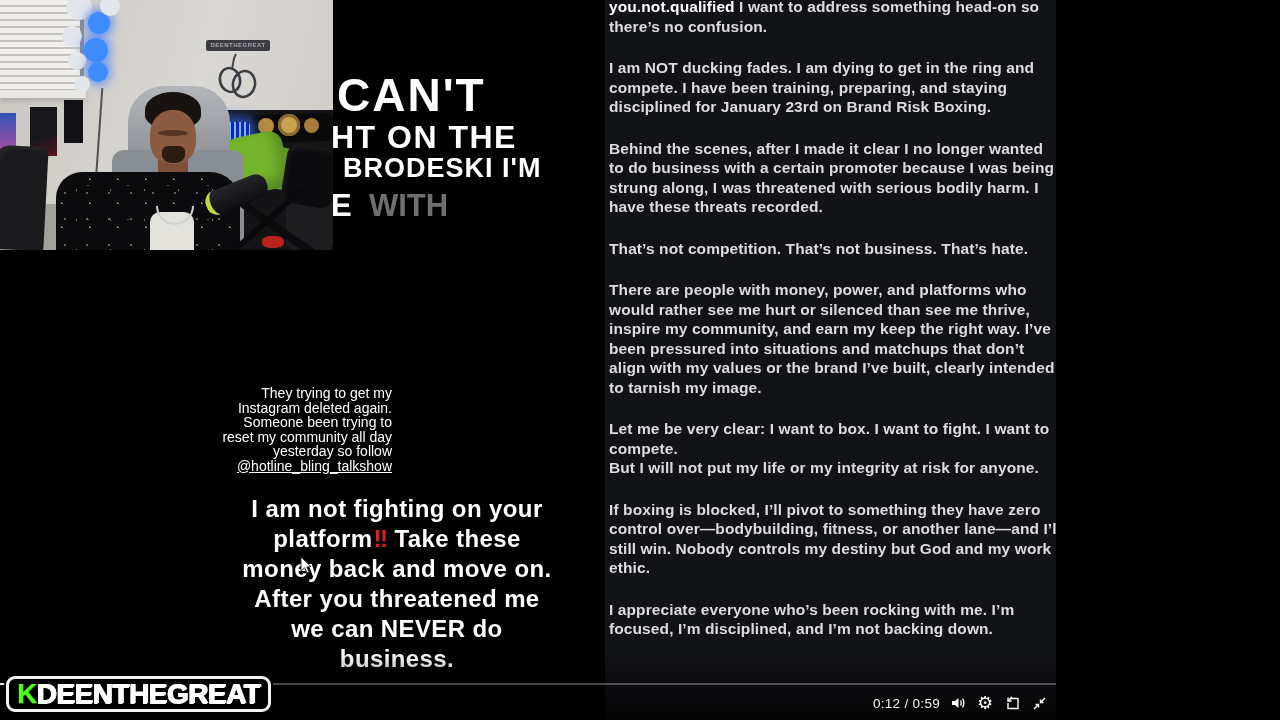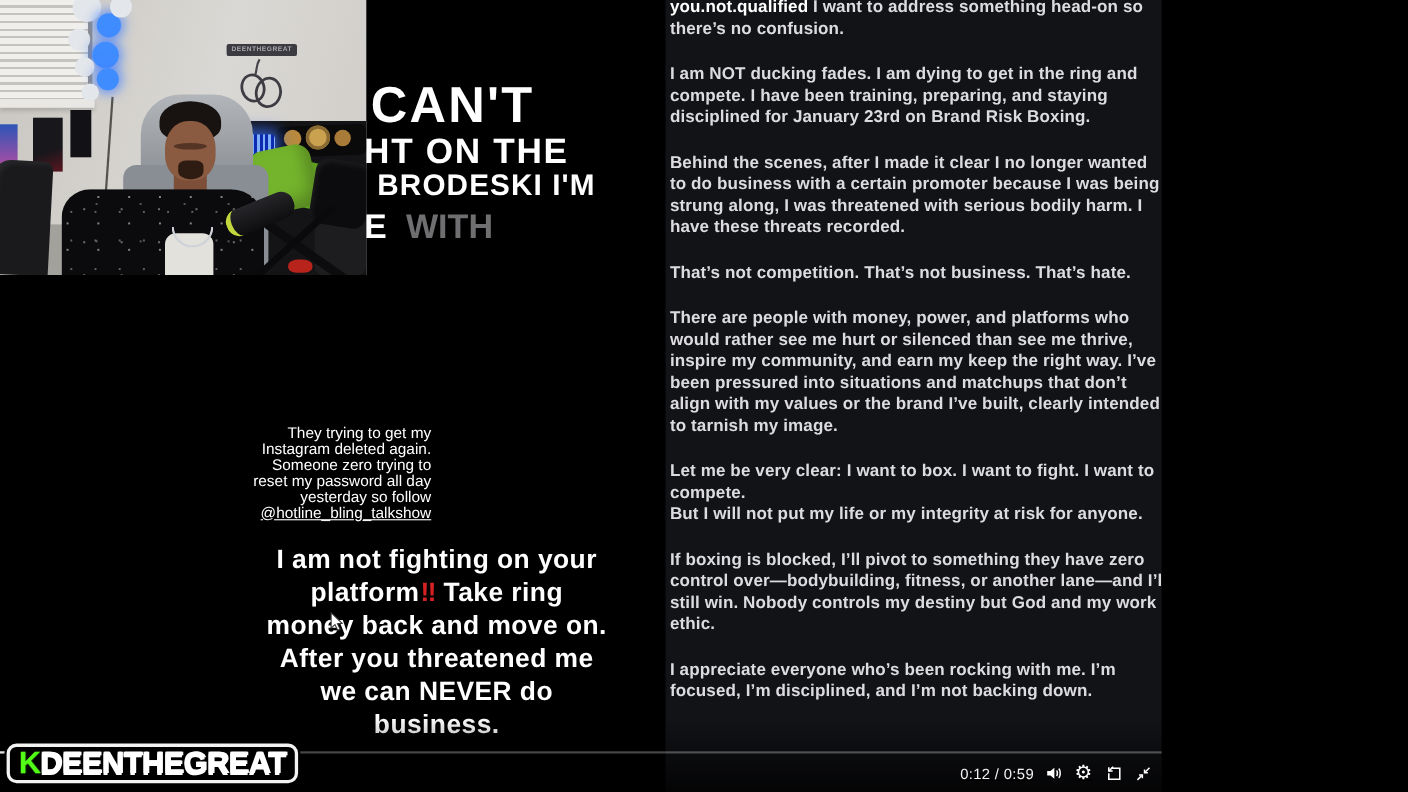--- a/index.html
+++ b/index.html
@@ -142,29 +142,29 @@
     <span class="hfrag h1">CAN'T</span>
     <span class="hfrag h2">HT ON THE</span>
     <span class="hfrag h3">BRODESKI I'M</span>
     <span class="hfrag h4">E</span>
     <span class="hfrag h5">WITH</span>
   </div>
 
   <div class="notice">
     <div>They trying to get my</div>
     <div>Instagram deleted again.</div>
-    <div>Someone zero trying to</div>
-    <div>reset my password all day</div>
+    <div>Someone been trying to</div>
+    <div>reset my community all day</div>
     <div>yesterday so follow</div>
     <div class="link">@hotline_bling_talkshow</div>
   </div>
 
   <div class="announce">
     <div>I am not fighting on your</div>
-    <div><span>platform</span><span class="bang">‼</span><span>Take ring</span></div>
+    <div><span>platform</span><span class="bang">‼</span><span>Take these</span></div>
     <div>money back and move on.</div>
     <div>After you threatened me</div>
     <div>we can NEVER do</div>
     <div>business.</div>
   </div>
 
   <div class="cam">
     <div class="blinds"></div>
     <div class="sill"></div>
     <div class="poster1"></div>

